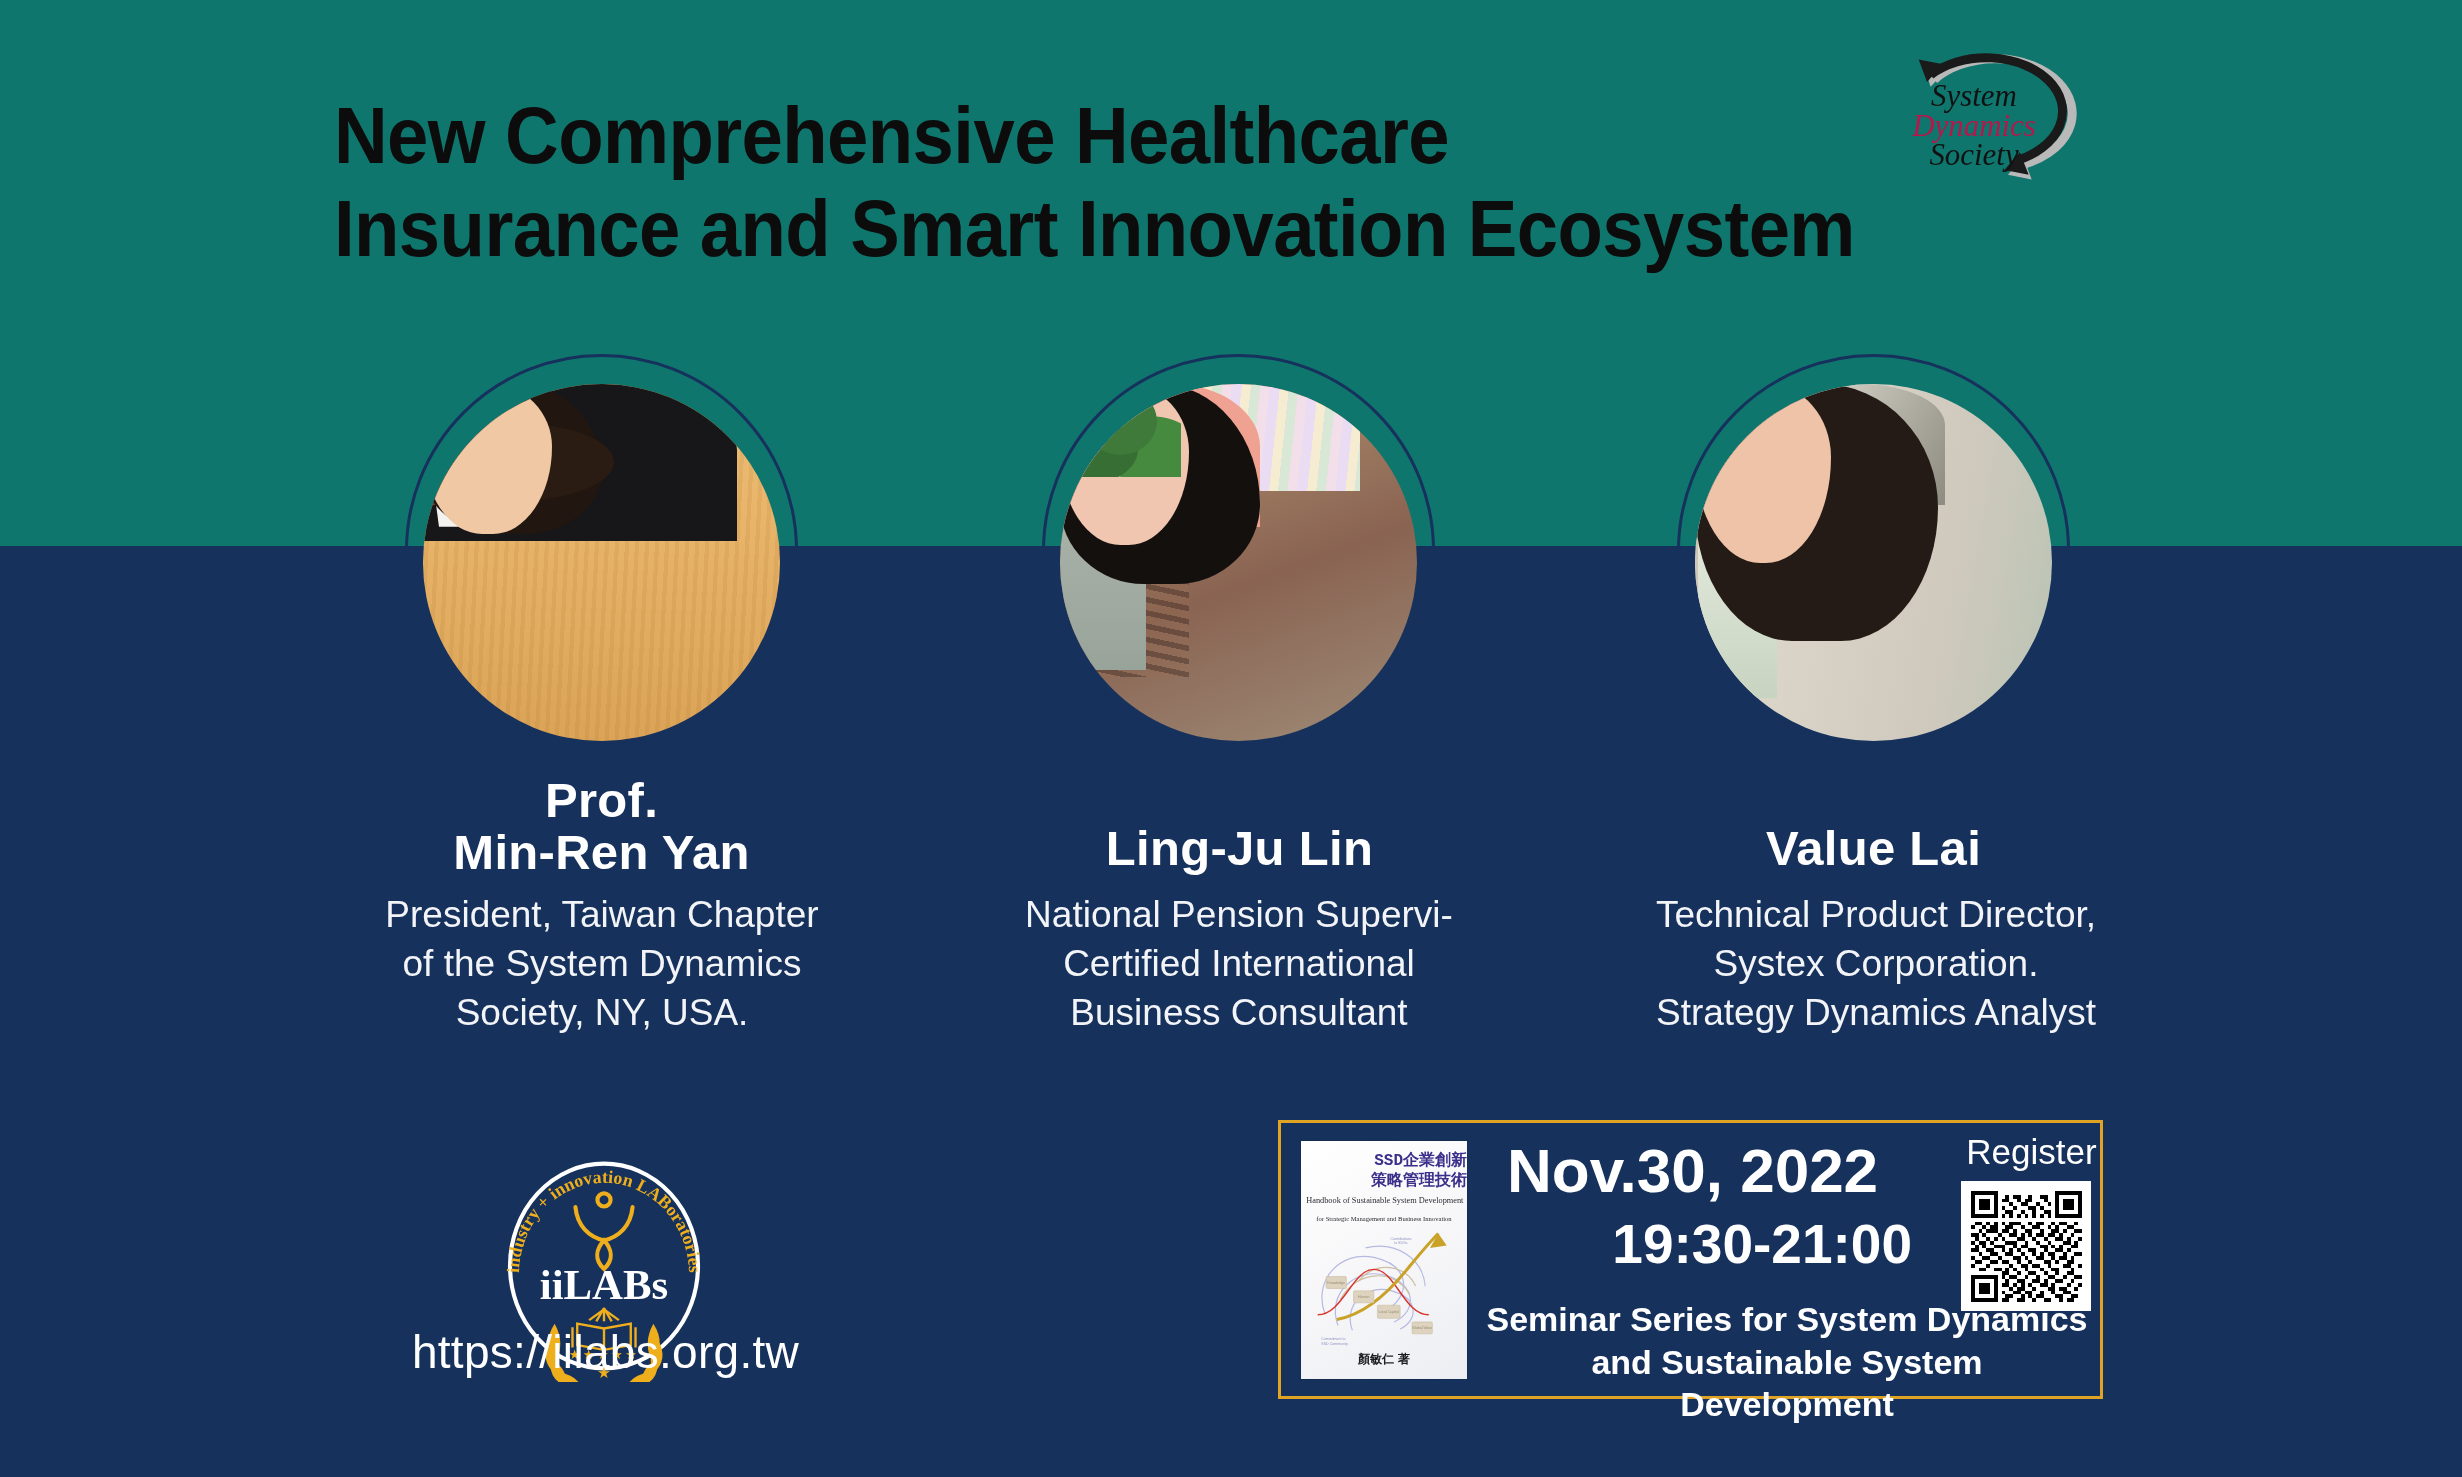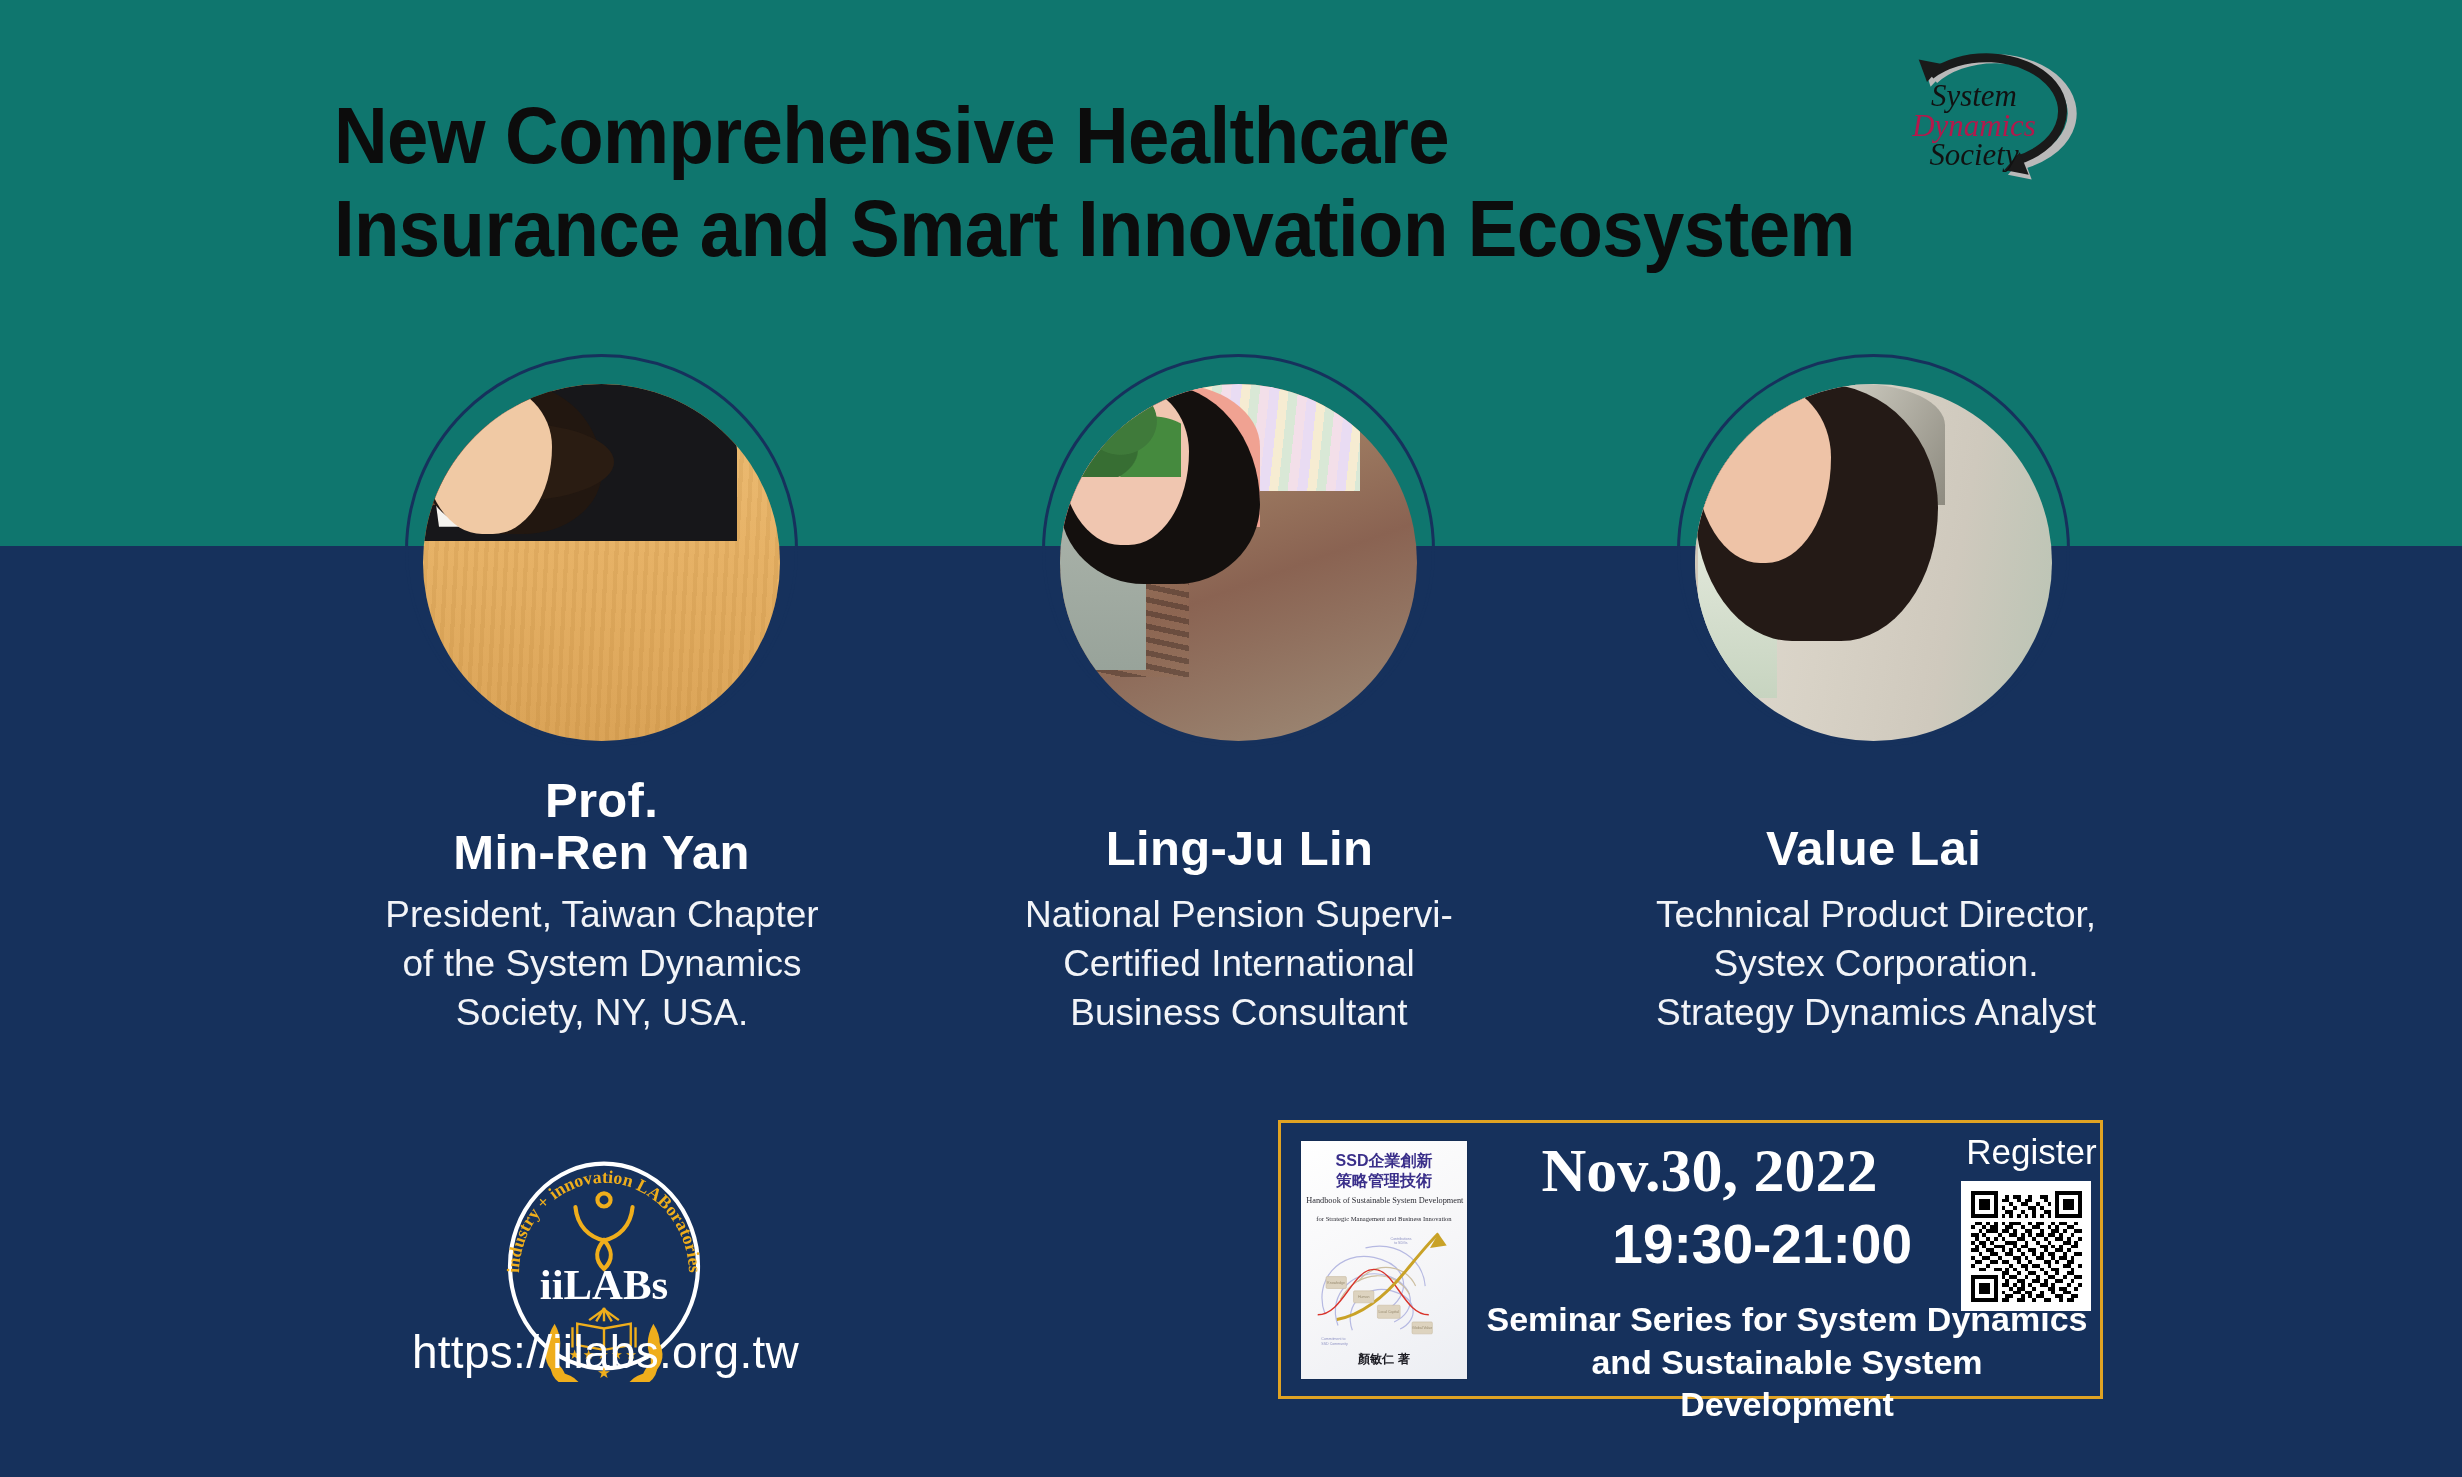--- a/index.html
+++ b/index.html
@@ -86,34 +86,34 @@
   
   .eventbox{
     position:absolute;left:1278px;top:1120px;width:825px;height:279px;
     border:3px solid #e0a323;box-sizing:border-box;
   }
   .book{
     position:absolute;left:1301px;top:1141px;width:166px;height:238px;
     background:linear-gradient(150deg,#ffffff 0%,#f6f6f8 55%,#eceef3 100%);
     overflow:hidden;box-shadow:0 0 0 0.6px rgba(0,0,0,.12);
   }
-  .book .bk-cn{position:absolute;left:0;right:0;top:9.5px;text-align:center;
-    color:#3a2f8a;font-family:Liberation Sans, sans-serif;font-weight:bold;font-size:16px;line-height:1.25;}
+  .book .bk-cn{position:absolute;left:0;right:0;top:9.5px;text-align:right;
+    color:#3a2f8a;font-family:Liberation Mono, monospace;font-weight:bold;font-size:16px;line-height:1.25;}
   .book .bk-en{position:absolute;left:3.6px;right:3.6px;top:55px;text-align:right;
     color:#2b2b33;font-family:"Liberation Serif",serif;font-size:8.3px;line-height:1.3;}
   .book .bk-en2{position:absolute;left:3.6px;right:3.6px;top:74px;text-align:center;
     color:#2b2b33;font-family:"Liberation Serif",serif;font-size:6.6px;}
   .book .bk-art{position:absolute;left:0;right:0;top:83px;height:125px;}
   .book .bk-author{position:absolute;left:0;right:0;bottom:10.7px;text-align:center;
     color:#1b1b22;font-family:"DejaVu Sans",sans-serif;font-weight:bold;font-size:12px;}
 
   .ev-date{
-    position:absolute;left:1507px;top:1135px;width:405px;text-align:center;
+    position:absolute;left:1507px;top:1135px;width:405px;text-align:left;
     color:#ffffff;font-weight:bold;font-size:62px;letter-spacing:0px;
-    font-family:Liberation Serif, serif;
+    font-family:Liberation Sans, sans-serif;
   }
   .ev-time{
     position:absolute;left:1507px;top:1212px;width:405px;text-align:right;
     color:#ffffff;font-weight:bold;font-size:55px;
     font-family:"Liberation Sans Narrow","Liberation Sans",sans-serif;
   }
   .ev-series{
     position:absolute;left:1483px;top:1298px;width:608px;text-align:center;
     color:#ffffff;font-weight:bold;font-size:34px;line-height:1.25;
     font-family:"Liberation Sans Narrow","Liberation Sans",sans-serif;

